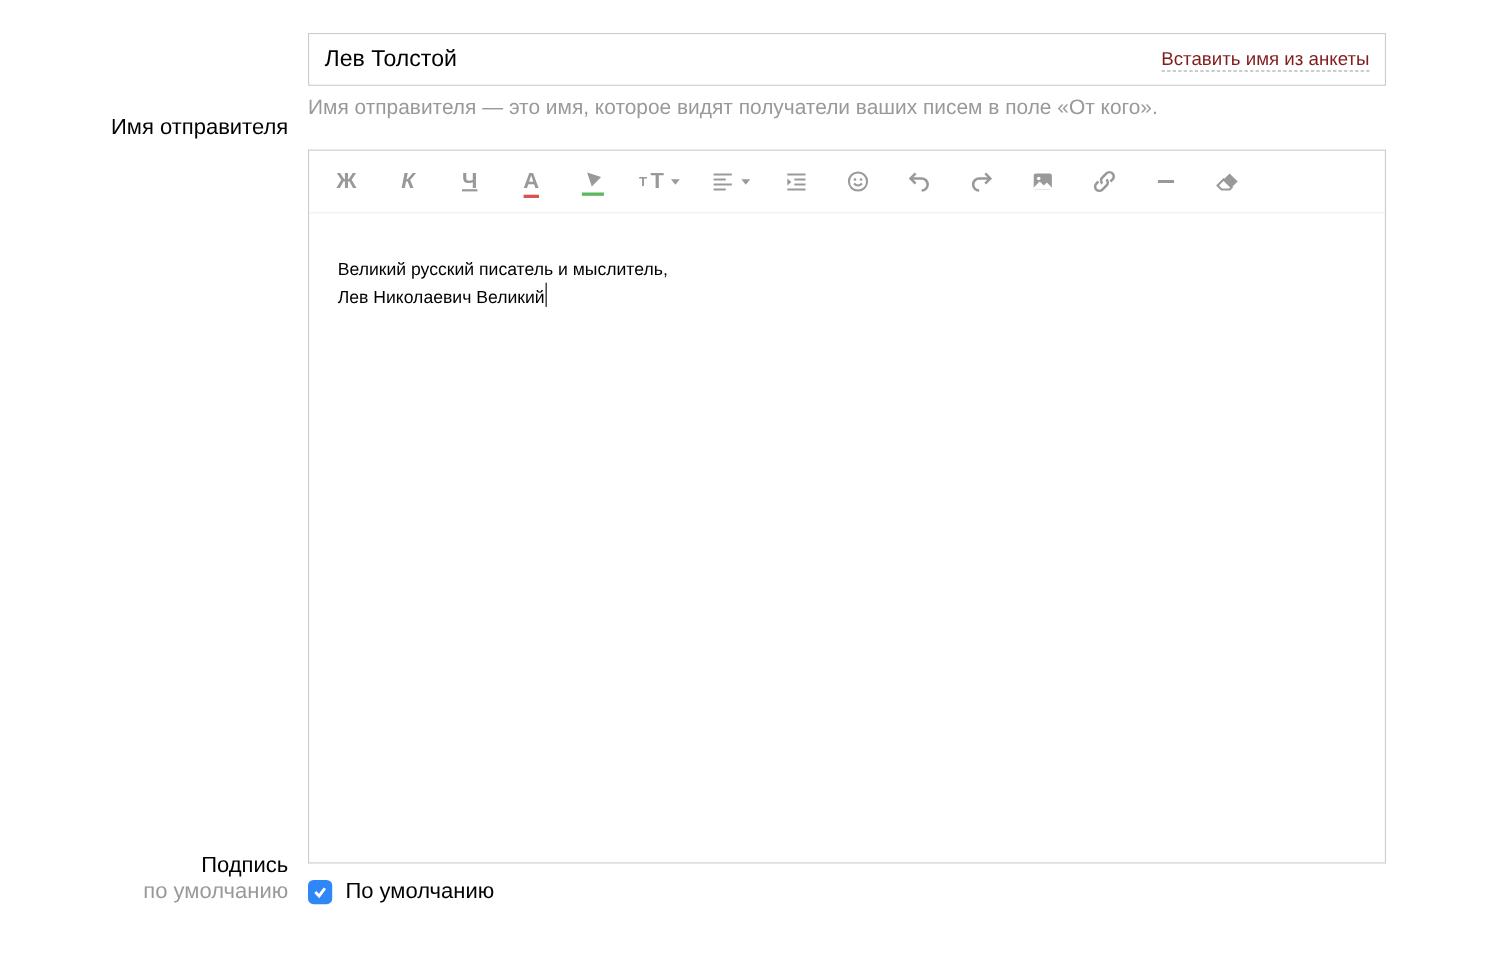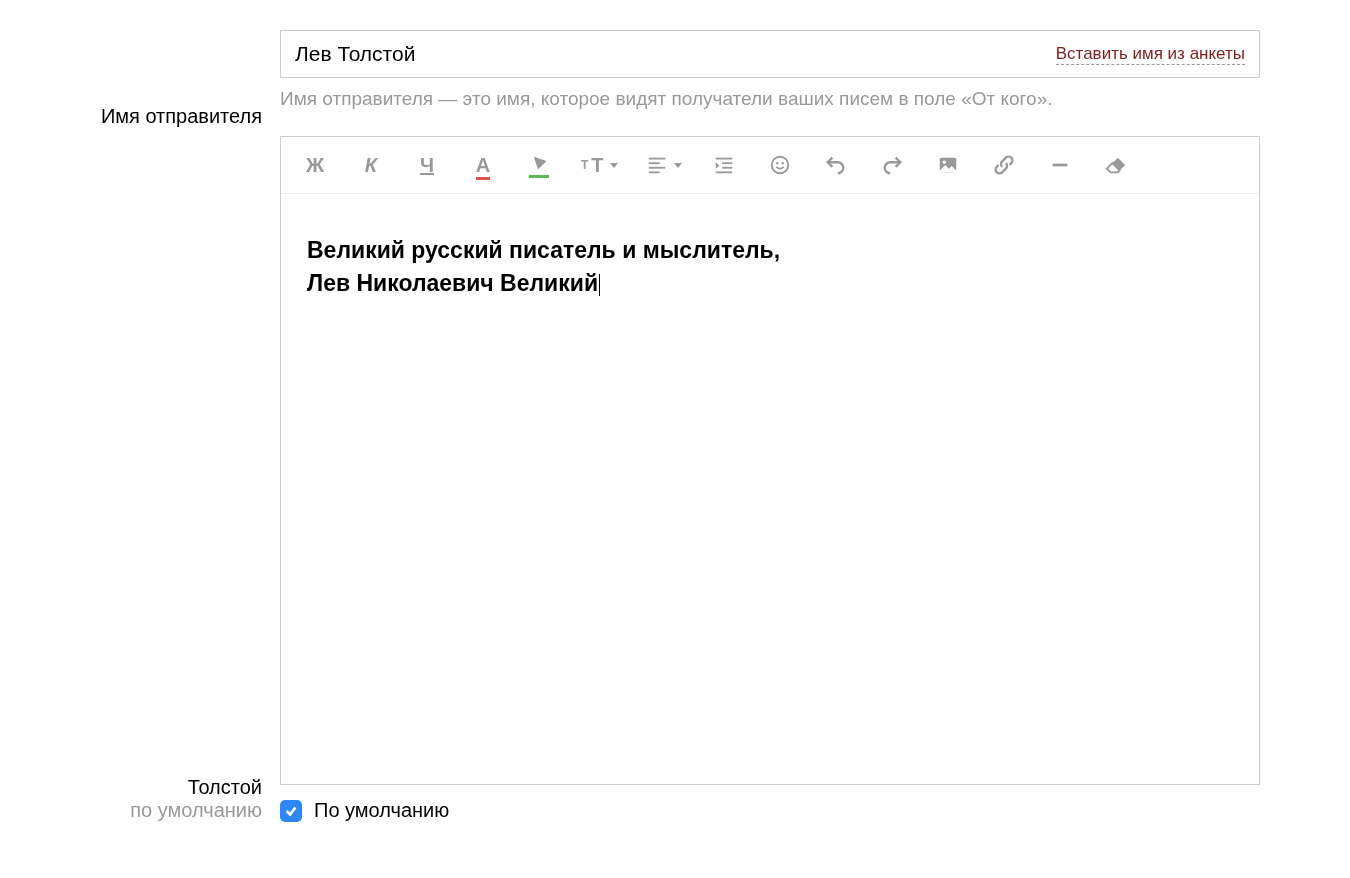--- a/index.html
+++ b/index.html
@@ -155,24 +155,23 @@
       border-top: 5px solid #999;
       margin-left: 4px;
     }
     .tbtn.with-caret {
       width: auto;
       gap: 2px;
     }
     .editor-content {
       min-height: 590px;
       padding: 40px 26px;
-      font-size: 23px;
+      font-size: 16px;
       line-height: 1.45;
       outline: none;
-      font-weight: bold;
     }
     .cursor-line::after {
       content: "";
       display: inline-block;
       width: 1px;
       height: 22px;
       background: #000;
       vertical-align: text-bottom;
       margin-left: 1px;
     }
@@ -215,21 +214,21 @@
     <div class="input-wrap">
       <input type="text" value="Лев Толстой" style="">
       <span class="insert-link">Вставить имя из анкеты</span>
     </div>
     <div class="hint">Имя отправителя — это имя, которое видят получатели ваших писем в поле «От кого».</div>
   </div>
 </div>
 
 <div class="form-row">
   <div class="label-col">
-    <span>Толстой</span><br>
+    <span>Подпись</span><br>
     <span class="sub">по умолчанию</span>
   </div>
   <div class="field-col">
     <div class="editor-box">
 
       <div class="toolbar">
 
         <span class="tbtn">
           <span class="bold-letter">Ж</span>
         </span>

